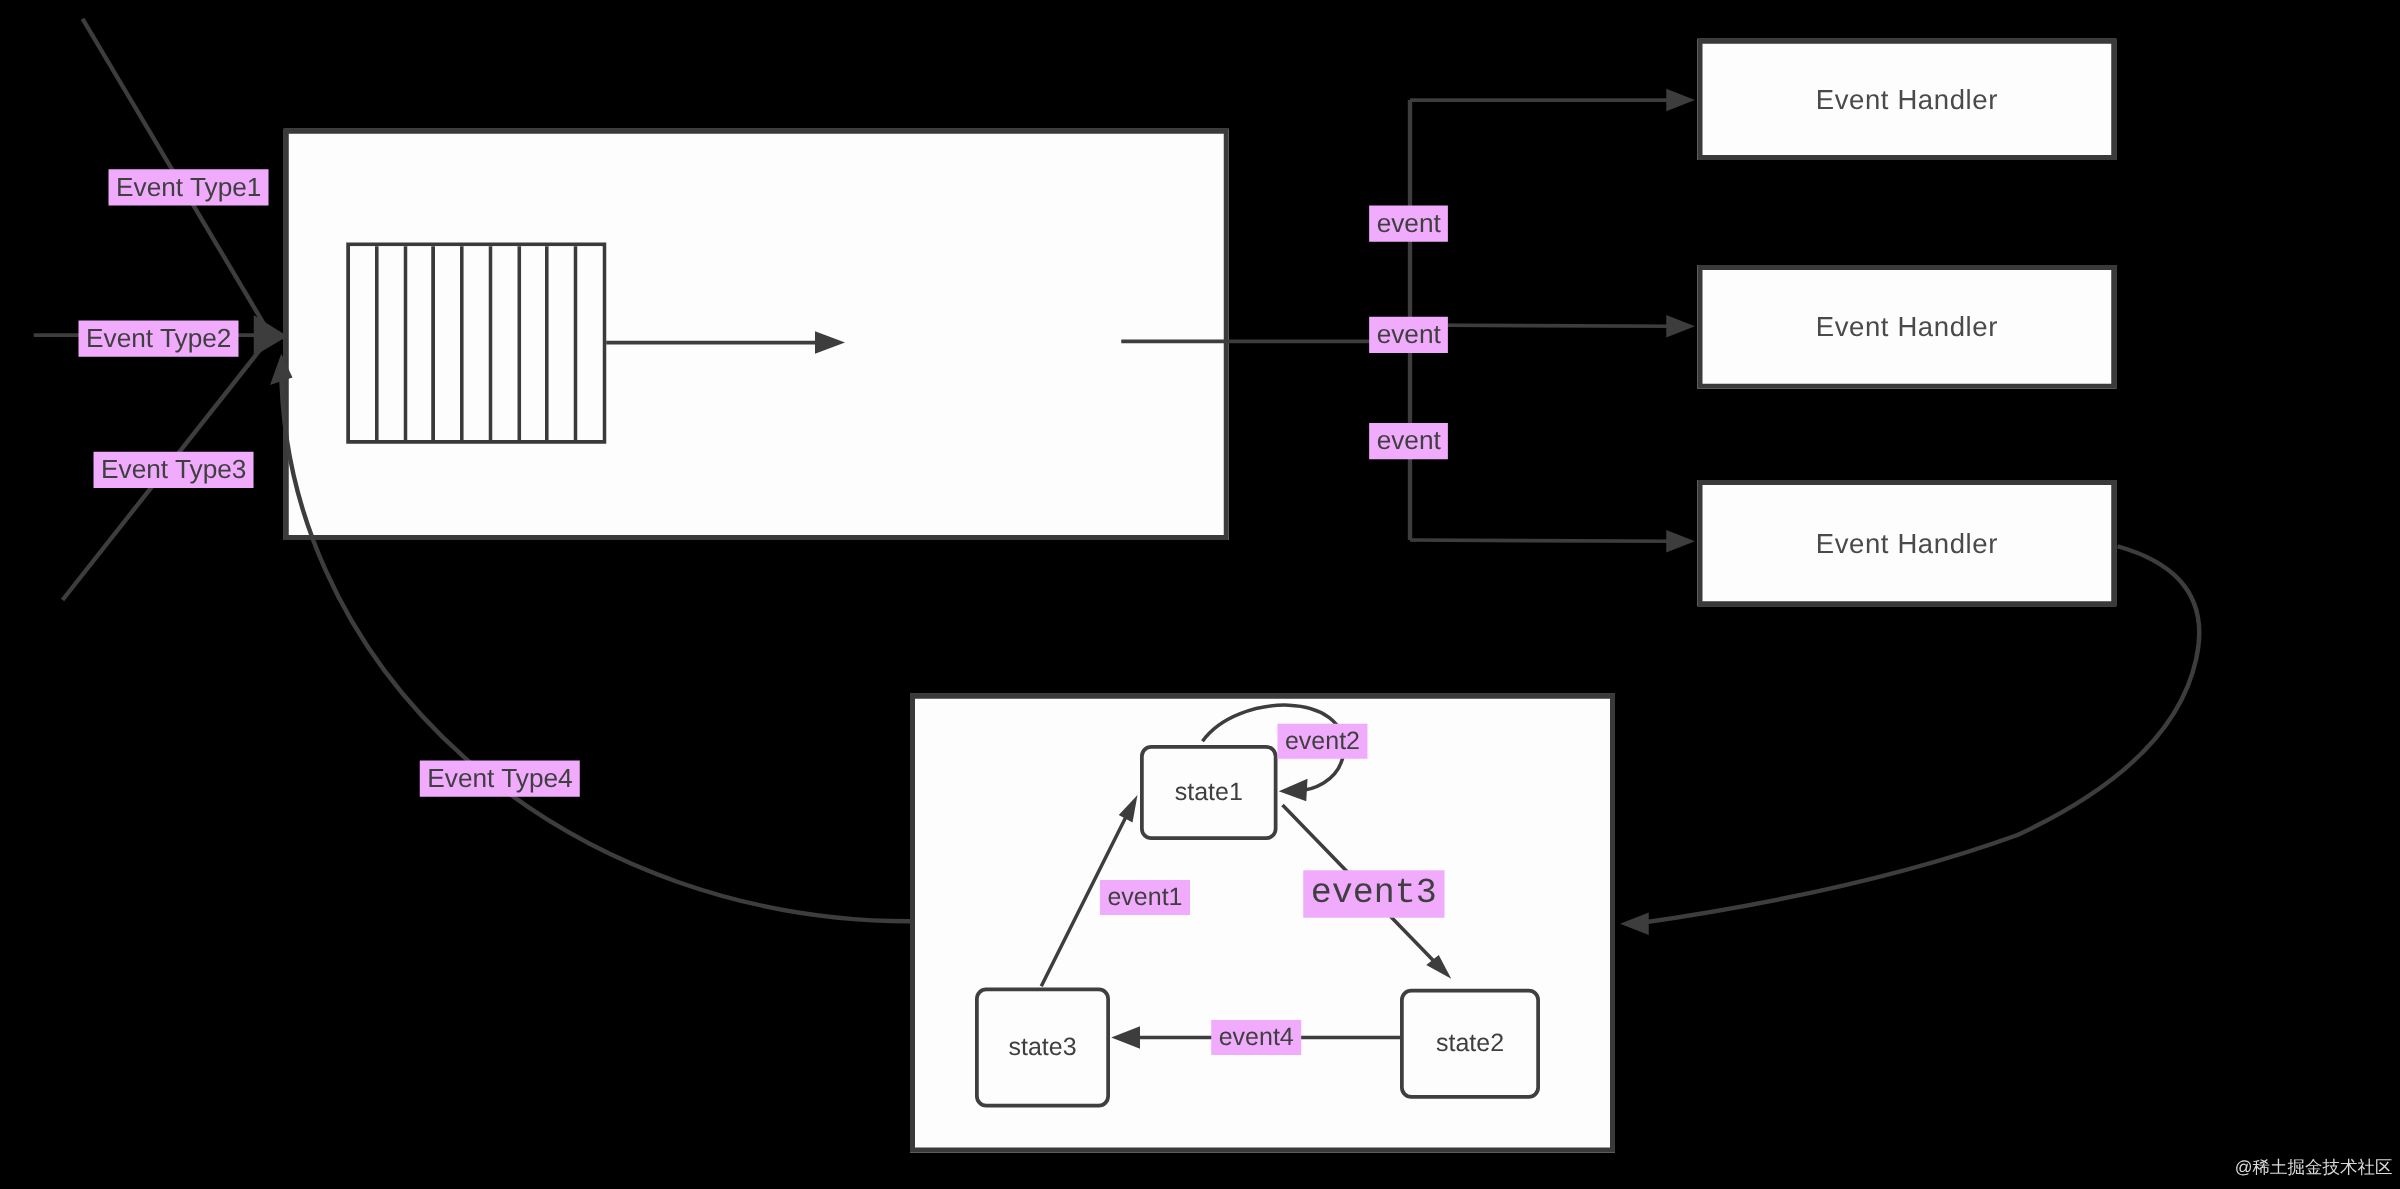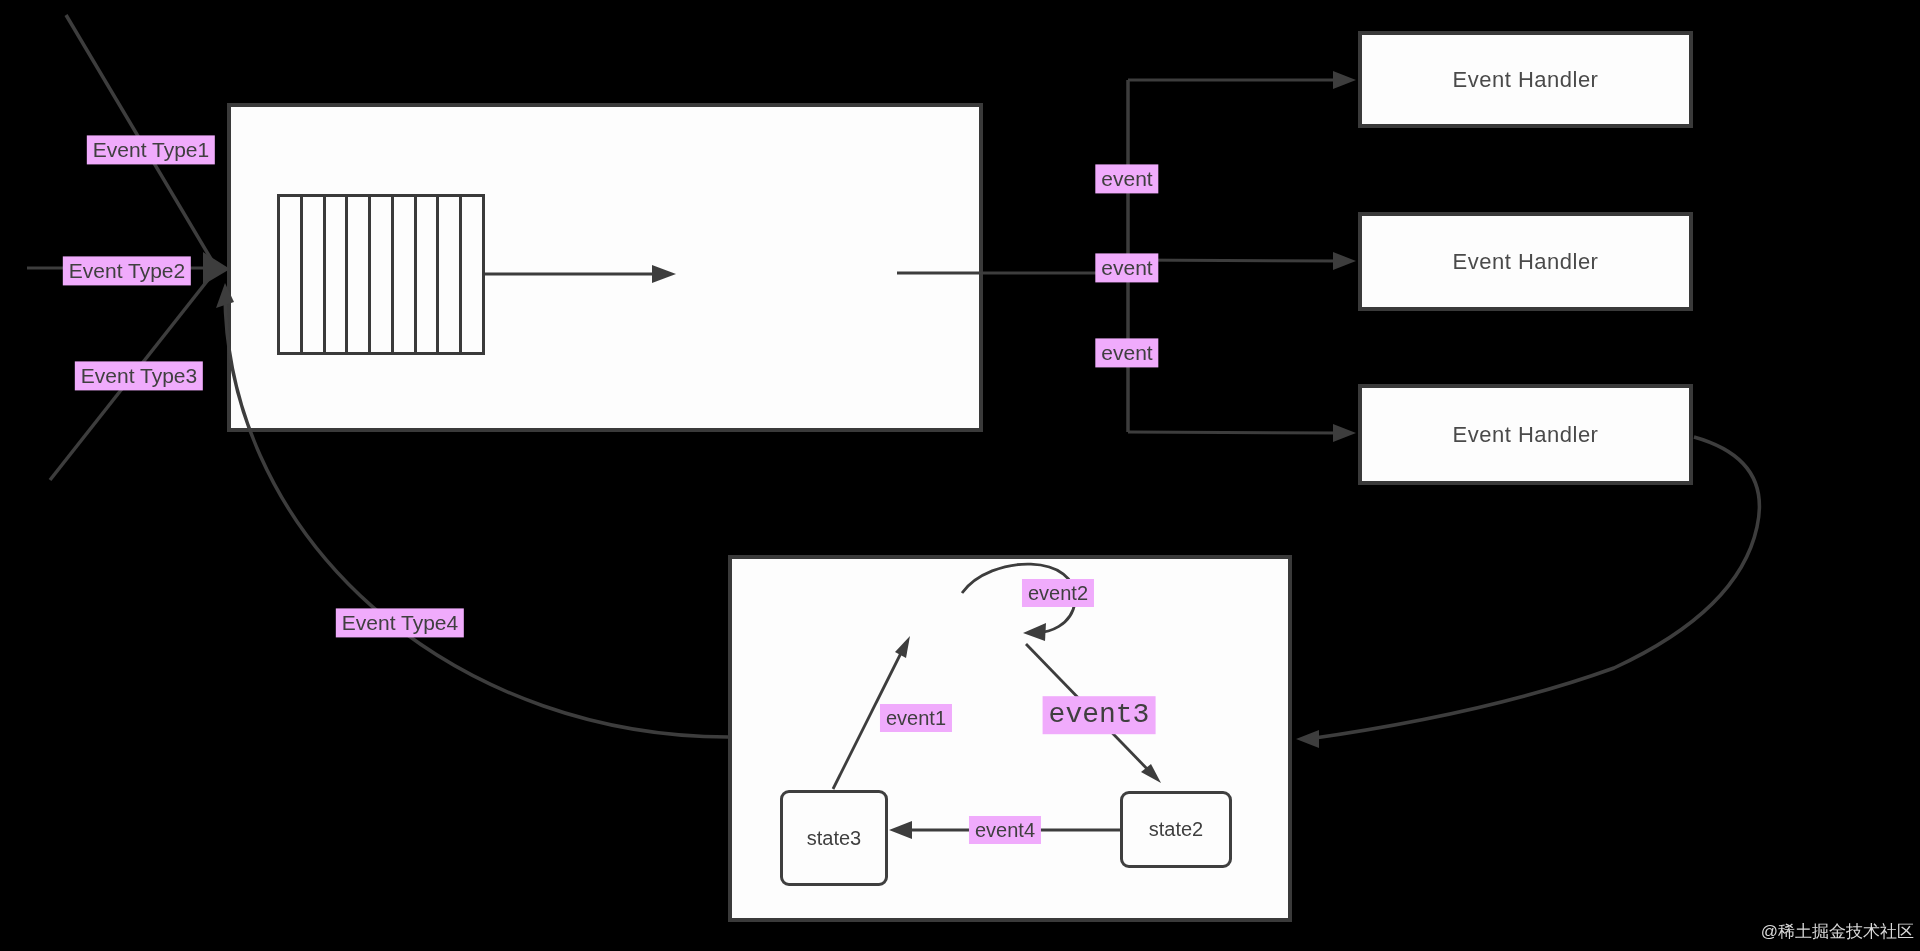--- a/index.html
+++ b/index.html
@@ -11,21 +11,21 @@
   .box-label{font-size:22px;color:#4a4a4a;letter-spacing:0.5px;white-space:nowrap;}
   .state-box{position:absolute;background:#fdfdfd;border:3px solid #3f3f3f;border-radius:9px;
              box-sizing:border-box;z-index:6;display:flex;align-items:center;justify-content:center;}
   .state-label{font-size:20px;color:#3f3f3f;}
   .chip{position:absolute;transform:translate(-50%,-50%);background:#f0abfc;color:#3f3f3f;
         font-size:21px;line-height:1.2;padding:2px 6px;white-space:nowrap;z-index:10;}
   #queue-cells{position:absolute;display:flex;z-index:1;}
   #queue-cells .qcell{flex:1;border-right:3px solid #3a3a3a;background:#fdfdfd;}
   #queue-cells .qcell:last-child{border-right:none;}
   #wires{position:absolute;left:0;top:0;z-index:5;pointer-events:none;}
-  #watermark{position:absolute;right:6px;bottom:8px;color:#d9d9d9;font-size:17px;z-index:20;
+  #watermark{position:absolute;right:6px;bottom:8px;color:#d9d9d9;font-size:14px;z-index:20;
              font-family:"Liberation Sans", sans-serif;}
 </style>
 </head>
 <body>
 
 <div id="stage">
 
   <div class="box" style="left:227px;top:103px;width:756px;height:329px;"></div>
 
   <div class="box thinbox" style="left:277px;top:194px;width:208px;height:161px;padding:0;"></div>
@@ -47,21 +47,24 @@
   </div>
   <div class="box center" style="left:1358px;top:212px;width:335px;height:99px;">
     <span class="box-label">Event Handler</span>
   </div>
   <div class="box center" style="left:1358px;top:384px;width:335px;height:101px;">
     <span class="box-label">Event Handler</span>
   </div>
 
   <div class="box thinbox" style="left:728px;top:555px;width:564px;height:367px;border-width:4px;"></div>
 
-  <div class="state-box" style="left:1120px;top:791px;width:112px;height:77px;text-align:right;">
+  <div class="state-box" style="left:912px;top:596px;width:110px;height:76px;">
+    <span class="state-label">state1</span>
+  </div>
+  <div class="state-box" style="left:1120px;top:791px;width:112px;height:88px;text-align:right;">
     <span class="state-label">state2</span>
   </div>
   <div class="state-box" style="left:780px;top:790px;width:108px;height:96px;">
     <span class="state-label">state3</span>
   </div>
 
   <svg id="wires" width="1920" height="951" viewBox="0 0 1920 951">
     <g stroke="#3d3d3d" fill="none" stroke-width="3">
 
       <path d="M66,15 L214,264" stroke-width="3.5"></path>

